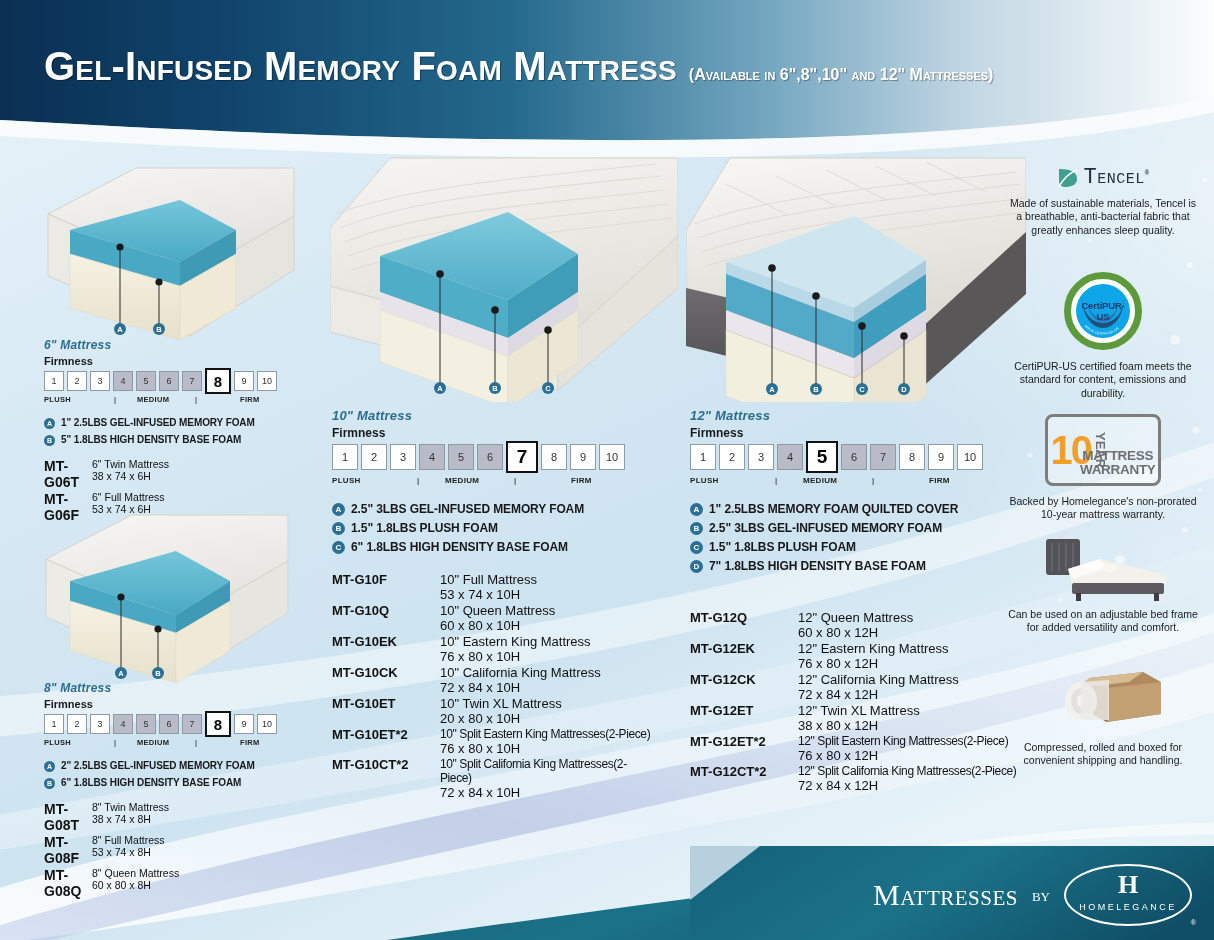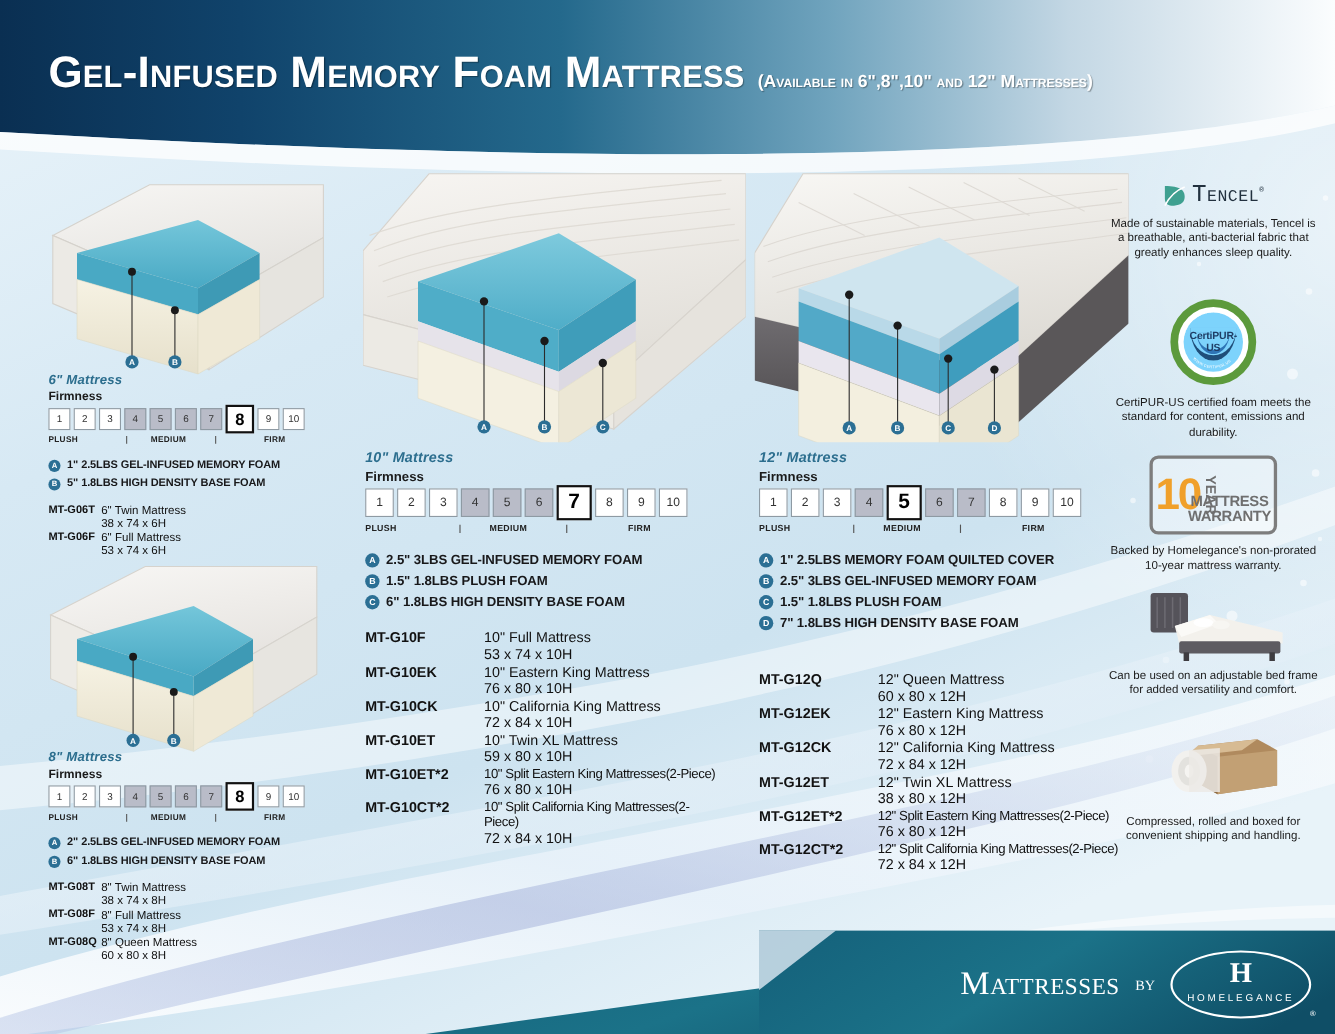--- a/index.html
+++ b/index.html
@@ -74,21 +74,21 @@
   }
   .layer-text { font-size: 10px; font-weight: bold; color: #18181a; letter-spacing: -0.1px; }
 
   .sku-list { margin-top: 12px; }
   .sku-row { display: flex; align-items: flex-start; margin-bottom: 1px; }
   .sku-code { font-weight: bold; color: #111; flex: 0 0 auto; }
   .sku-desc { color: #111; }
   .sku-dim { color: #111; }
 
   
-  .small .sku-code { font-size: 10px; width: 48px; }
+  .small .sku-code { font-size: 14px; width: 48px; }
   .small .sku-desc, .small .sku-dim { font-size: 10.5px; }
   .mid .sku-code { font-size: 13px; width: 108px; }
   .mid .sku-desc, .mid .sku-dim { font-size: 13px; }
   .mid .sku-desc.tight { font-size: 12px; letter-spacing: -0.4px; }
 
   
   .side-text {
     font-size: 10.5px; color: #1b1b1b; text-align: center; line-height: 1.28;
   }
   .side-block { position: absolute; width: 190px; left: 1008px; text-align: center; }
@@ -102,21 +102,21 @@
   .tencel-reg { font-size: 7px; vertical-align: super; }
 
   
   .certi {
     width: 78px; height: 78px; border-radius: 50%;
     background: #ffffff; border: 7px solid #5c9a3c; margin: 0 auto;
     position: relative; overflow: hidden;
   }
   .certi-inner {
     position: absolute; inset: 5px; border-radius: 50%;
-    background: #7dd3fc; display:flex; align-items:center; justify-content:center;
+    background: #0ea5e9; display:flex; align-items:center; justify-content:center;
   }
   .certi-txt { font-size: 9.5px; font-weight: bold; color: #1f3e66; letter-spacing: -.2px; z-index:3;}
   .certi-swoosh {
     position: absolute; left: 6px; right: 6px; bottom: 10px; height: 30px;
     border-bottom: 5px solid #1f4e79; border-radius: 0 0 50% 50%/0 0 100% 100%;
     z-index: 2;
   }
   .certi-swoosh2 {
     position: absolute; left: 12px; right: 12px; bottom: 16px; height: 20px;
     border-bottom: 4px solid #2e74b5; border-radius: 0 0 50% 50%/0 0 100% 100%;
@@ -502,38 +502,45 @@
       </div>
     <div class="sku-list mid" style="margin-top:18px;" id="sku10">
         <div class="sku-row">
           <div class="sku-code">MT-G10F</div>
           <div>
             <div class="sku-desc">10" Full Mattress</div>
             <div class="sku-dim">53 x 74 x 10H</div>
           </div>
         </div>
         <div class="sku-row">
+          <div class="sku-code">MT-G10Q</div>
+          <div>
+            <div class="sku-desc">10" Queen Mattress</div>
+            <div class="sku-dim">60 x 80 x 10H</div>
+          </div>
+        </div>
+        <div class="sku-row">
           <div class="sku-code">MT-G10EK</div>
           <div>
             <div class="sku-desc">10" Eastern King Mattress</div>
             <div class="sku-dim">76 x 80 x 10H</div>
           </div>
         </div>
         <div class="sku-row">
           <div class="sku-code">MT-G10CK</div>
           <div>
             <div class="sku-desc">10" California King Mattress</div>
             <div class="sku-dim">72 x 84 x 10H</div>
           </div>
         </div>
         <div class="sku-row">
           <div class="sku-code">MT-G10ET</div>
           <div>
             <div class="sku-desc">10" Twin XL Mattress</div>
-            <div class="sku-dim">59 x 80 x 10H</div>
+            <div class="sku-dim">20 x 80 x 10H</div>
           </div>
         </div>
         <div class="sku-row">
           <div class="sku-code">MT-G10ET*2</div>
           <div>
             <div class="sku-desc tight">10" Split Eastern King Mattresses(2-Piece)</div>
             <div class="sku-dim">76 x 80 x 10H</div>
           </div>
         </div>
         <div class="sku-row">

